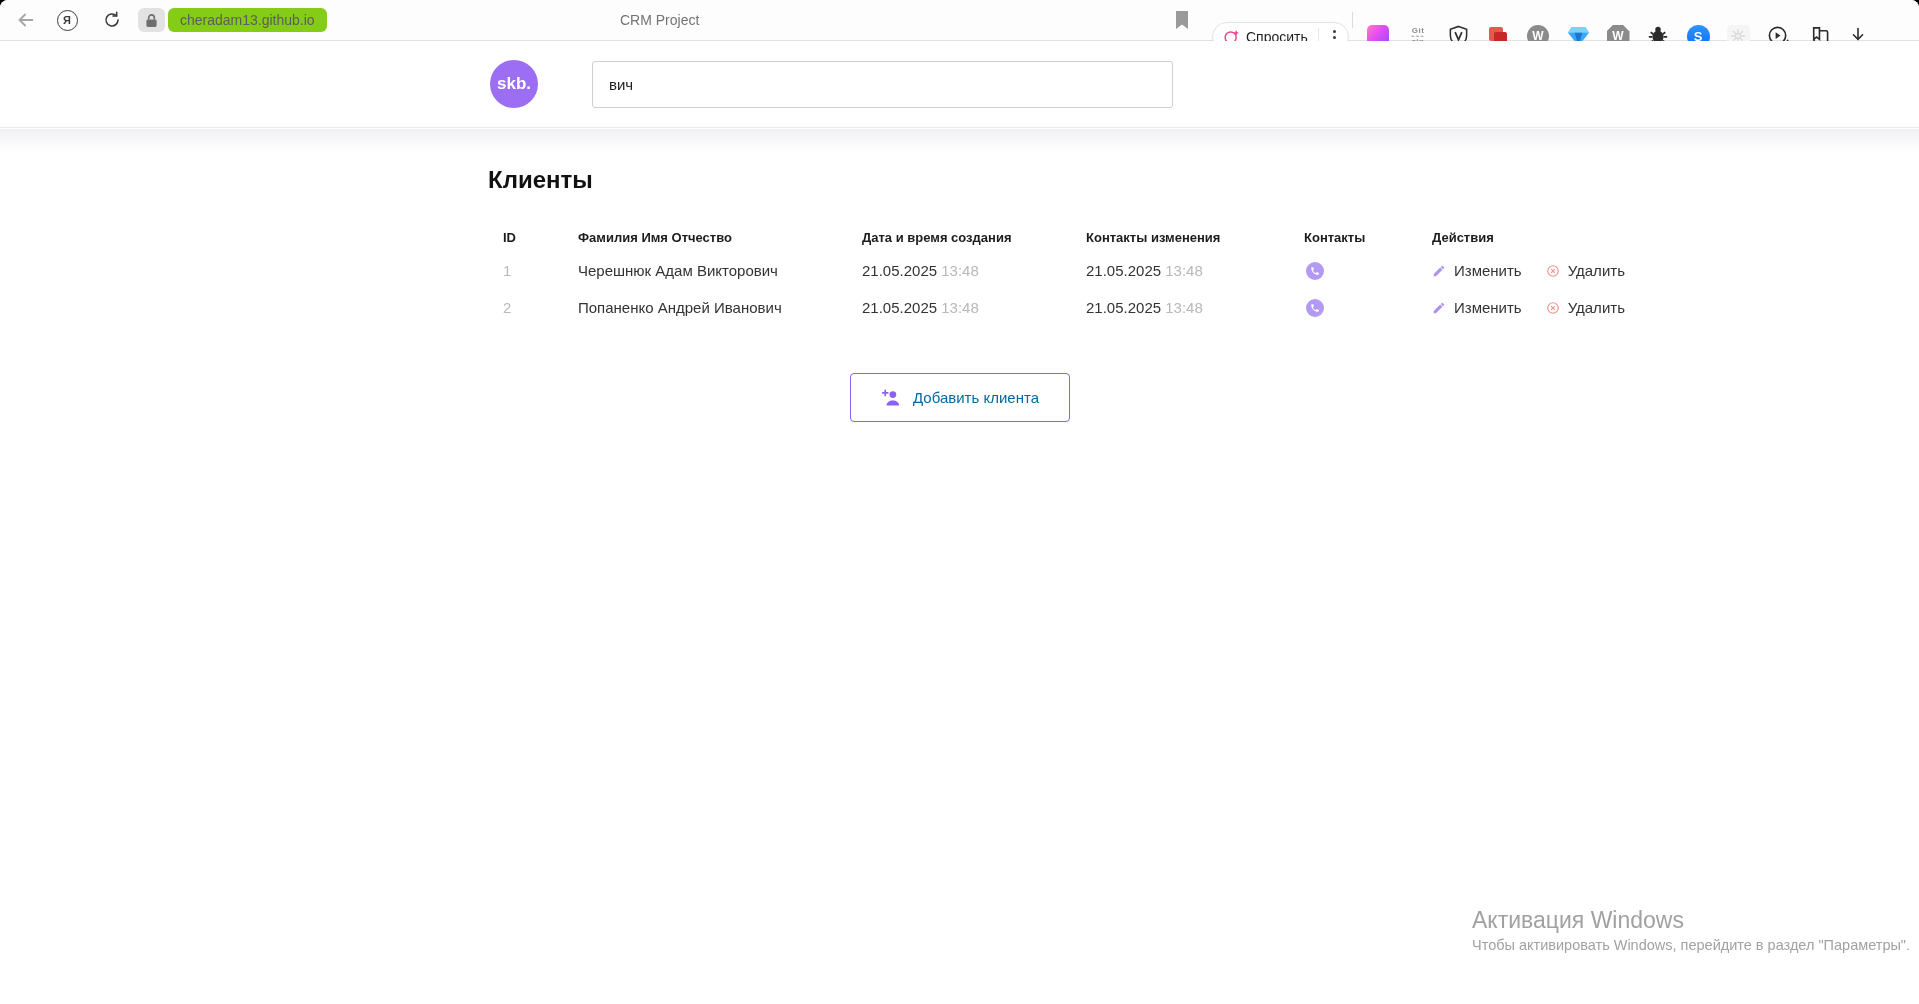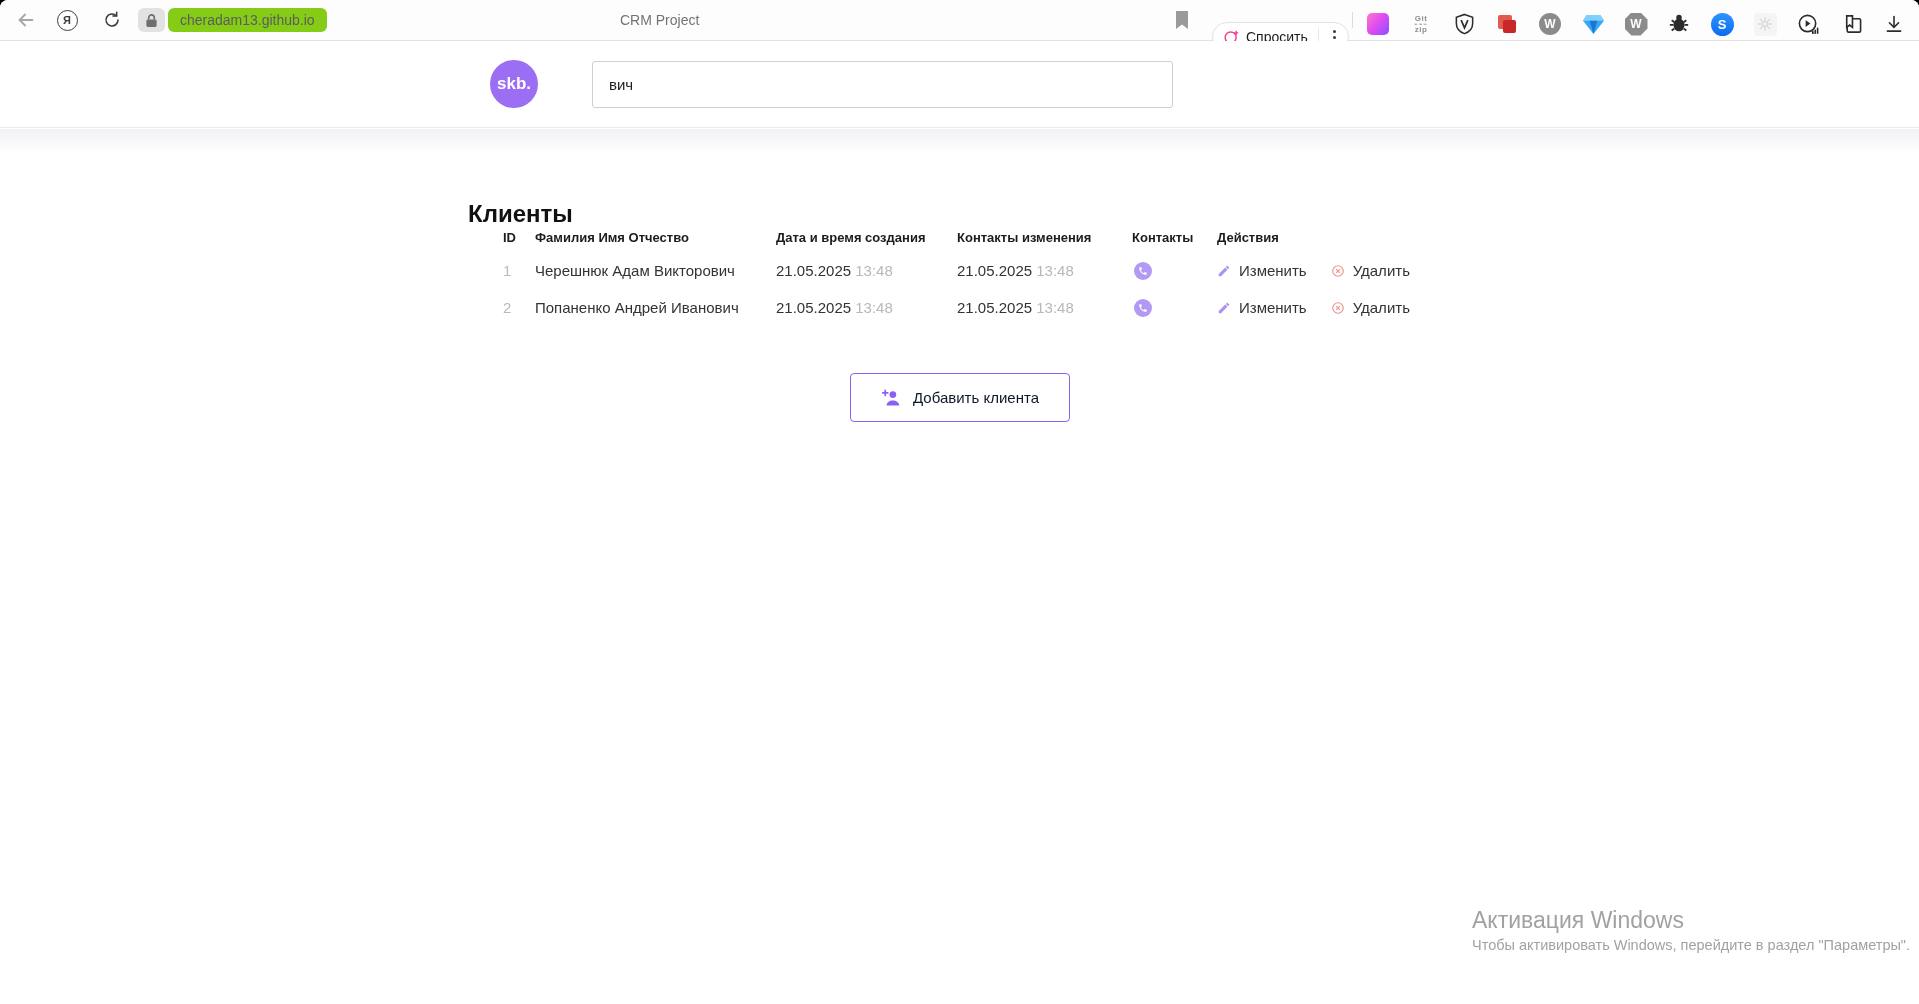--- a/index.html
+++ b/index.html
@@ -17,56 +17,56 @@
   .lock-badge { position:absolute; left:138px; top:8px; width:27px; height:24px; background:#e2e2e2; border-radius:6px; display:flex; align-items:center; justify-content:center; }
   .url-pill { position:absolute; left:168px; top:8px; height:24px; background:#84cc16; border-radius:6px; display:flex; align-items:center; padding:0 12px; font-size:14px; color:#5d5d5d; }
   .tab-title { position:absolute; left:620px; top:0; height:40px; display:flex; align-items:center; font-size:14px; color:#737373; }
   .bookmark { left:1170px; width:24px; }
   .ask-pill { position:absolute; left:1212px; top:22px; height:30px; border:1px solid #e3e3e3; border-radius:15px; background:#fff; display:flex; align-items:center; padding:0 4px 0 10px; box-shadow:0 1px 2px rgba(0,0,0,0.04); }
   .ask-label { font-size:14px; color:#1c1c1c; margin-left:6px; }
   .pill-divider { width:1px; height:18px; background:#e8e8e8; margin:0 6px 0 10px; }
   .kebab { display:flex; flex-direction:column; gap:3px; padding:0 8px; cursor:pointer; }
   .kebab span { width:3px; height:3px; border-radius:50%; background:#3a3a3a; }
   .outer-divider { position:absolute; left:1352px; top:12px; width:1px; height:16px; background:#dcdcdc; }
-  .extensions { position:absolute; left:1366px; top:4px; width:546px; height:40px; display:flex; align-items:center; justify-content:space-between; padding-right:6px; }
+  .extensions { position:absolute; left:1366px; top:16px; width:546px; height:40px; display:flex; align-items:center; padding-right:6px;gap:16px; }
   .ext { width:24px; height:24px; display:flex; align-items:center; justify-content:center; cursor:pointer; }
   .ext-grad { width:22px; height:22px; border-radius:5px; background:linear-gradient(130deg,#ff7ac6 0%,#e24df0 45%,#8a4dff 100%); }
   .gitzip { display:flex; flex-direction:column; align-items:center; line-height:7px; color:#8f8f8f; font-weight:bold; font-size:8px; letter-spacing:0.5px; }
   .gitzip .gz-dash { font-size:6px; letter-spacing:1px; line-height:4px; }
   .w-circle { width:22px; height:22px; border-radius:50%; background:#8b8b8b; color:#fff; font-weight:bold; font-size:12px; display:flex; align-items:center; justify-content:center; }
   .w-octagon { width:23px; height:23px; background:#8b8b8b; color:#fff; font-weight:bold; font-size:12px; display:flex; align-items:center; justify-content:center; clip-path:polygon(30% 0,70% 0,100% 30%,100% 70%,70% 100%,30% 100%,0 70%,0 30%); }
   .red-blocks { position:relative; width:22px; height:22px; }
   .red-blocks .rb1 { position:absolute; left:2px; top:2px; width:14px; height:14px; background:#e05a50; border-radius:2px; }
   .red-blocks .rb2 { position:absolute; left:7px; top:7px; width:13px; height:13px; background:#c62828; border-radius:2px; }
   .shazam { width:23px; height:23px; border-radius:50%; background:linear-gradient(180deg,#2f93ff,#0b6cf0); color:#fff; font-weight:bold; font-size:13px; display:flex; align-items:center; justify-content:center; }
   .flower-box { width:23px; height:23px; border-radius:4px; background:#f5f5f5; display:flex; align-items:center; justify-content:center; }
 
   
   .site-header { position:absolute; left:0; top:41px; width:100%; height:87px; background:#fff; border-bottom:1px solid #ebebeb; }
   .logo { position:absolute; left:490px; top:19px; width:48px; height:48px; border-radius:50%; background:#9c6ef3; color:#fff; font-weight:bold; font-size:17px; display:flex; align-items:center; justify-content:center; }
   .search-input { position:absolute; left:592px; top:20px; width:581px; height:47px; border:1px solid #cfcfcf; border-radius:3px; padding:0 16px; font-size:15px; color:#222; font-family:inherit; outline:none; background:#fff; }
   .header-shadow { position:absolute; left:0; top:129px; width:100%; height:24px; background:linear-gradient(#f1f1f4,#ffffff); }
 
   
-  .page-title { position:absolute; left:468px; top:166px; font-size:24px; font-weight:bold; color:#121212;margin-top:34px; }
+  .page-title { position:absolute; left:488px; top:166px; font-size:24px; font-weight:bold; color:#121212; }
   .client-table { position:absolute; left:490px; top:222px; width:935px; }
-  .t-row { display:grid; grid-template-columns:45px 241px 181px 175px 85px auto; align-items:center; }
+  .t-row { display:grid; grid-template-columns:45px 241px 181px 175px 85px auto; align-items:center;gap:43px; }
   .t-head { height:30px; }
   .t-head > div { font-size:13px; font-weight:bold; color:#1c1c1c; }
   .t-data { height:37px; font-size:15px; color:#333; }
   .cell-id-h { padding-left:13px; }
   .cell-id { padding-left:13px; color:#b9b9b9; }
   .t-time { color:#b8b8b8; }
   .contact-btn { width:18px; height:18px; border-radius:50%; background:#b29af4; display:flex; align-items:center; justify-content:center; margin-left:2px; cursor:pointer; }
   .actions-cell { display:flex; align-items:center; gap:24px; }
   .action-link { display:flex; align-items:center; gap:8px; cursor:pointer; }
   .action-link span { font-size:15px; color:#333; }
 
   .add-btn { position:absolute; left:850px; top:373px; width:220px; height:49px; background:#fff; border:1px solid #8a61f4; border-radius:4px; display:flex; align-items:center; justify-content:center; gap:10px; cursor:pointer; font-family:inherit; }
-  .add-btn span { font-size:15px; color:#0f172a; }
+  .add-btn span { font-size:15px; color:#0369a1; }
 
   
   .watermark { position:absolute; left:1472px; top:906px; color:rgba(130,130,130,0.75); }
   .wm-title { font-size:23px; line-height:28px; }
   .wm-sub { font-size:14.5px; line-height:22px; }
 </style>
 </head>
 <body>
 
 <div class="window">

